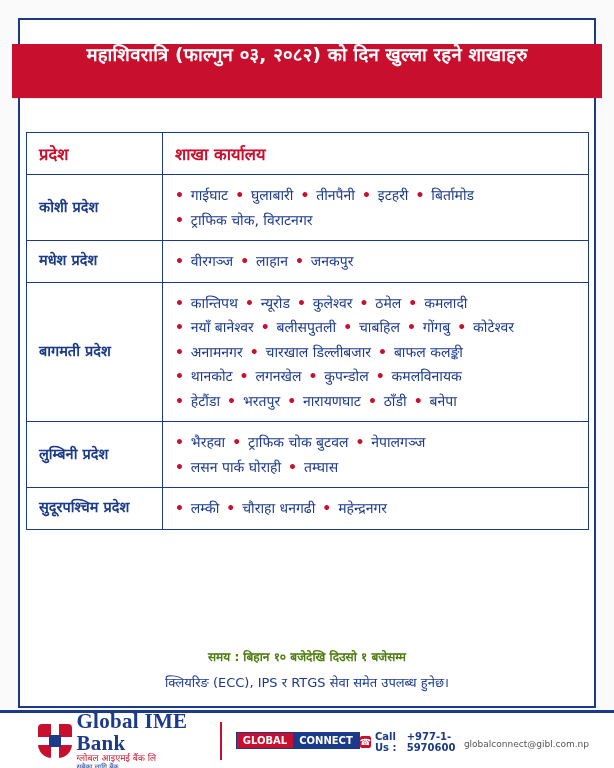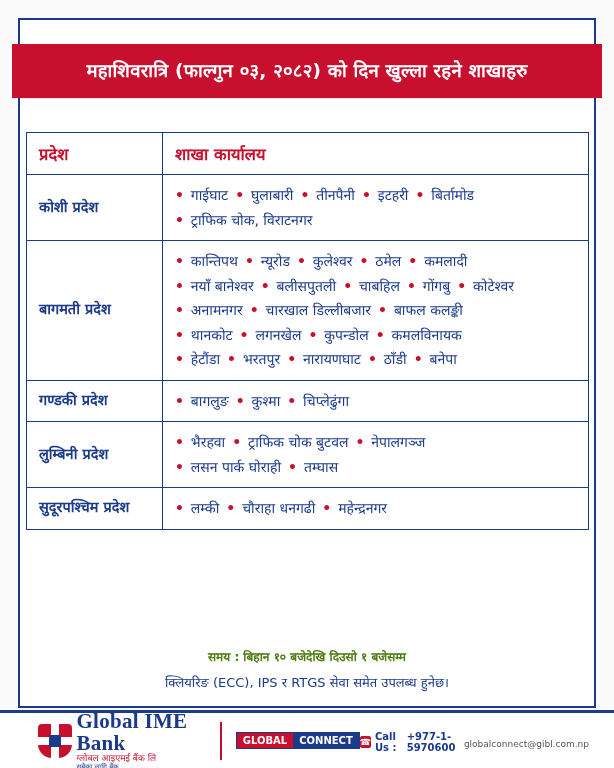--- a/index.html
+++ b/index.html
@@ -29,21 +29,21 @@
     width: 578px; height: 690px;
     border: 2px solid #1b3a8a;
     background: #ffffff;
   }
   
   .title-bar {
     position: absolute;
     left: 12px; top: 44px;
     width: 590px; height: 54px;
     background: #c8102e;
-    display: flex; align-items: center; justify-content: center;
+    display: flex; justify-content: center;
     box-shadow: 0 1px 0 rgba(0,0,0,0.08);
   }
   .title-text {
     color: #ffffff;
     font-size: 18.5px;
     font-weight: bold;
     letter-spacing: 0.2px;
     text-align: center;
     line-height: 1.2;
     padding: 0 8px;
@@ -237,33 +237,33 @@
         </thead>
         <tbody id="table-body">
             <tr>
               <td class="province">कोशी प्रदेश</td>
               <td class="branches">
                 <span class="bline"><span class="bitem"><span class="bullet">• </span><span>गाईघाट</span></span><span class="bitem"><span class="bullet">• </span><span>घुलाबारी</span></span><span class="bitem"><span class="bullet">• </span><span>तीनपैनी</span></span><span class="bitem"><span class="bullet">• </span><span>इटहरी</span></span><span class="bitem"><span class="bullet">• </span><span>बिर्तामोड</span></span></span>
                 <span class="bline"><span class="bitem"><span class="bullet">• </span><span>ट्राफिक चोक, विराटनगर</span></span></span>
               </td>
             </tr>
             <tr>
+              <td class="province">मधेश प्रदेश</td>
+              <td class="branches">
+                <span class="bline"><span class="bitem"><span class="bullet">• </span><span>वीरगञ्ज</span></span><span class="bitem"><span class="bullet">• </span><span>लाहान</span></span><span class="bitem"><span class="bullet">• </span><span>जनकपुर</span></span></span>
+              </td>
+            </tr>
+            <tr>
               <td class="province">बागमती प्रदेश</td>
               <td class="branches">
                 <span class="bline"><span class="bitem"><span class="bullet">• </span><span>कान्तिपथ</span></span><span class="bitem"><span class="bullet">• </span><span>न्यूरोड</span></span><span class="bitem"><span class="bullet">• </span><span>कुलेश्वर</span></span><span class="bitem"><span class="bullet">• </span><span>ठमेल</span></span><span class="bitem"><span class="bullet">• </span><span>कमलादी</span></span></span>
                 <span class="bline"><span class="bitem"><span class="bullet">• </span><span>नयाँ बानेश्वर</span></span><span class="bitem"><span class="bullet">• </span><span>बलीसपुतली</span></span><span class="bitem"><span class="bullet">• </span><span>चाबहिल</span></span><span class="bitem"><span class="bullet">• </span><span>गोंगबु</span></span><span class="bitem"><span class="bullet">• </span><span>कोटेश्वर</span></span></span>
                 <span class="bline"><span class="bitem"><span class="bullet">• </span><span>अनामनगर</span></span><span class="bitem"><span class="bullet">• </span><span>चारखाल डिल्लीबजार</span></span><span class="bitem"><span class="bullet">• </span><span>बाफल कलङ्की</span></span></span>
                 <span class="bline"><span class="bitem"><span class="bullet">• </span><span>थानकोट</span></span><span class="bitem"><span class="bullet">• </span><span>लगनखेल</span></span><span class="bitem"><span class="bullet">• </span><span>कुपन्डोल</span></span><span class="bitem"><span class="bullet">• </span><span>कमलविनायक</span></span></span>
                 <span class="bline"><span class="bitem"><span class="bullet">• </span><span>हेटौंडा</span></span><span class="bitem"><span class="bullet">• </span><span>भरतपुर</span></span><span class="bitem"><span class="bullet">• </span><span>नारायणघाट</span></span><span class="bitem"><span class="bullet">• </span><span>ठाँडी</span></span><span class="bitem"><span class="bullet">• </span><span>बनेपा</span></span></span>
-              </td>
-            </tr>
-            <tr>
-              <td class="province">गण्डकी प्रदेश</td>
-              <td class="branches">
-                <span class="bline"><span class="bitem"><span class="bullet">• </span><span>बागलुङ</span></span><span class="bitem"><span class="bullet">• </span><span>कुश्मा</span></span><span class="bitem"><span class="bullet">• </span><span>चिप्लेढुंगा</span></span></span>
               </td>
             </tr>
             <tr>
               <td class="province">लुम्बिनी प्रदेश</td>
               <td class="branches">
                 <span class="bline"><span class="bitem"><span class="bullet">• </span><span>भैरहवा</span></span><span class="bitem"><span class="bullet">• </span><span>ट्राफिक चोक बुटवल</span></span><span class="bitem"><span class="bullet">• </span><span>नेपालगञ्ज</span></span></span>
                 <span class="bline"><span class="bitem"><span class="bullet">• </span><span>लसन पार्क घोराही</span></span><span class="bitem"><span class="bullet">• </span><span>तम्घास</span></span></span>
               </td>
             </tr>
             <tr>

